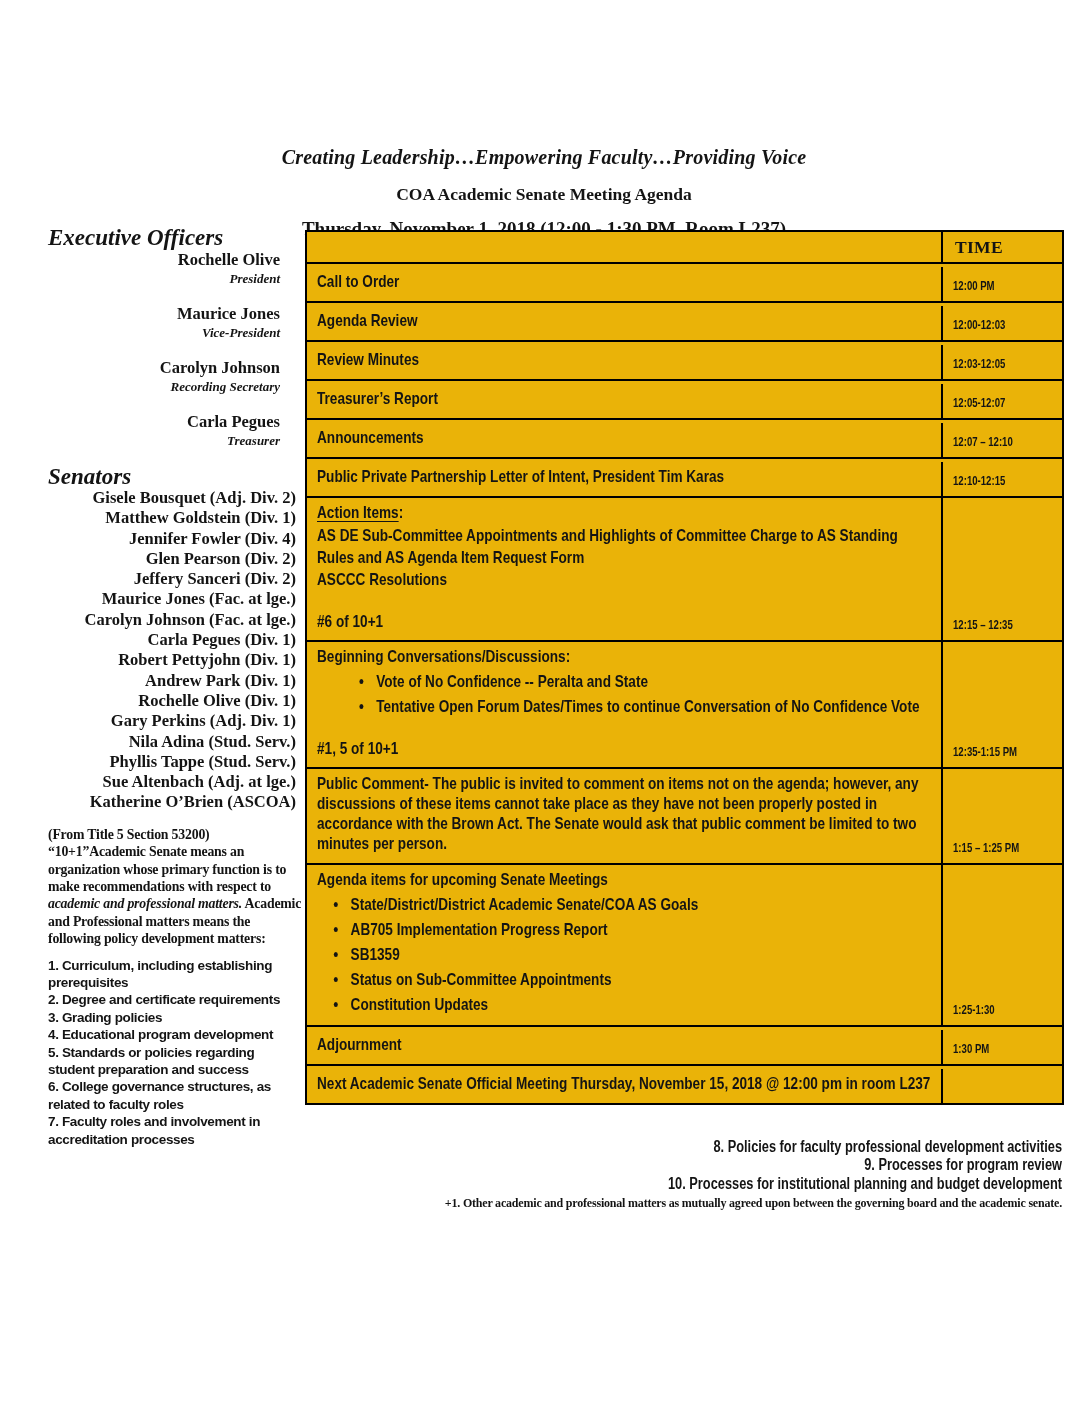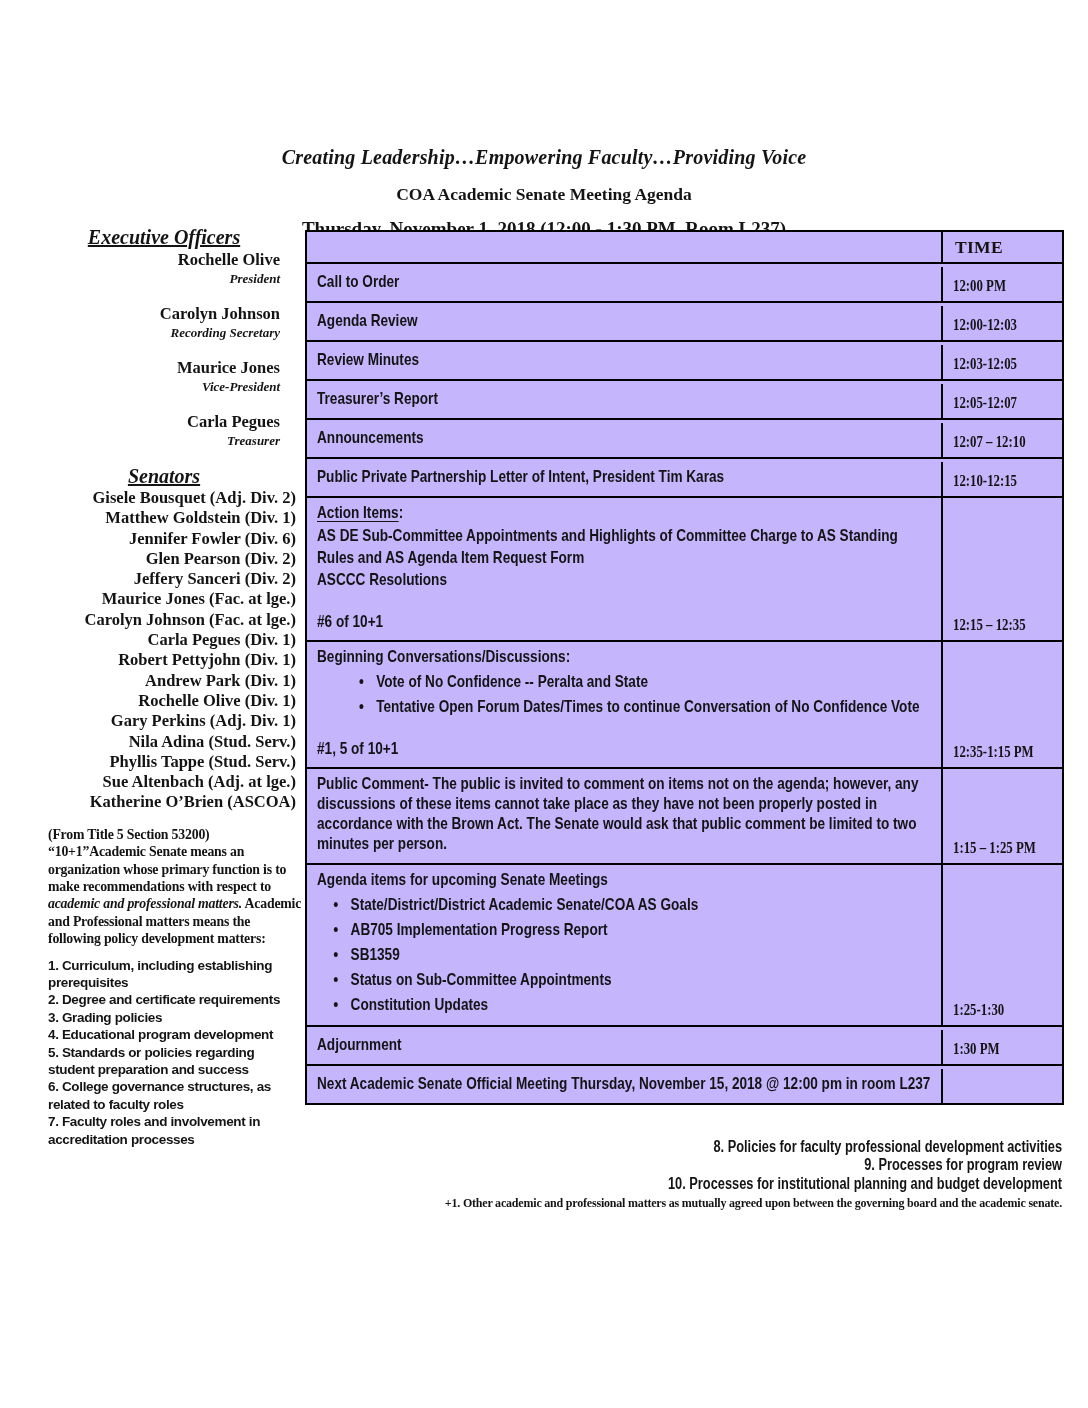--- a/index.html
+++ b/index.html
@@ -12,22 +12,22 @@
 
   
   .doc-header { position:absolute; top:146px; left:44px; width:1000px; text-align:center; }
   .tagline { font-size:20px; font-weight:700; font-style:italic; letter-spacing:.2px; }
   .doc-title { font-size:17.5px; font-weight:700; margin-top:15px; }
   .doc-datetime { font-size:19px; font-weight:700; margin-top:13px; }
 
   
   .sidebar { position:absolute; left:48px; top:227px; width:254px; }
   .sidebar-heading {
-    font-size:20px; font-weight:700; font-style:italic;
-    text-align:center; padding-right:22px; line-height:21px;text-decoration:underline;
+    font-size:23px; font-weight:700; font-style:italic;
+    text-align:left; padding-right:22px; line-height:21px;
   }
   .officers { margin-top:2px; }
   .officer { text-align:right; padding-right:22px; margin-bottom:17px; }
   .officer-name { font-size:16.5px; font-weight:700; line-height:20px; }
   .officer-role { font-size:13px; font-weight:700; font-style:italic; line-height:17px; }
   .senators { margin-top:1px; }
   .senator { font-size:16.5px; font-weight:700; text-align:right; padding-right:6px; line-height:20.3px; white-space:nowrap; }
   .note { margin-top:13px; font-size:13.8px; font-weight:700; line-height:17.4px; letter-spacing:-0.2px; }
   .note .it { font-style:italic; }
   .matters { margin-top:9px; font-family:"Liberation Sans", sans-serif; }
@@ -39,32 +39,32 @@
   .footer-matter.serif-matter {
     font-family:"Liberation Serif", serif; font-size:12px; letter-spacing:-0.2px; margin-top:1px;
   }
 
   
   .narrow { width:125%; transform:scaleX(0.8); transform-origin:left top; }
 
   
   .agenda-table {
     position:absolute; left:305px; top:230px; width:759px;
-    border:2px solid #000; background:#c4b5fd;
+    border:2px solid #000; background:#eab308;
   }
   .agenda-header-row { display:flex; min-height:30px; }
   .agenda-row { display:flex; border-top:2px solid #000; min-height:39px;align-items:flex-end; }
   .cell-content {
     flex:1 1 auto; border-right:2px solid #000; padding:5px 10px 7px;
     font-family:"Liberation Sans", sans-serif; font-weight:700; font-size:17px; line-height:20px;
     overflow:hidden;
   }
   .cell-time {
     flex:0 0 119px; width:119px; padding:5px 0 5px 10px;
-    font-family:Liberation Serif, serif; font-weight:700; font-size:16px; line-height:20px;
+    font-family:Liberation Sans, sans-serif; font-weight:700; font-size:12px; line-height:20px;
     overflow:hidden;
   }
   .time-header {
     font-family:"Liberation Serif", serif; font-size:17.5px; font-weight:700;
     padding-left:12px; letter-spacing:.3px;
   }
   .row-title { line-height:20px; margin-bottom:2px; }
   .row-line { line-height:22px; }
   .row-underlined { text-decoration:underline; text-underline-offset:3px; }
   .row-bullets { list-style:disc; margin:3px 0 2px 0; }
@@ -83,37 +83,37 @@
 </header>
 
 <aside class="sidebar">
   <div class="sidebar-heading">Executive Officers</div>
   <div class="officers">
       <div class="officer">
         <div class="officer-name">Rochelle Olive</div>
         <div class="officer-role">President</div>
       </div>
       <div class="officer">
+        <div class="officer-name">Maurice Jones</div>
+        <div class="officer-role">Vice-President</div>
+      </div>
+      <div class="officer">
         <div class="officer-name">Carolyn Johnson</div>
         <div class="officer-role">Recording Secretary</div>
-      </div>
-      <div class="officer">
-        <div class="officer-name">Maurice Jones</div>
-        <div class="officer-role">Vice-President</div>
       </div>
       <div class="officer">
         <div class="officer-name">Carla Pegues</div>
         <div class="officer-role">Treasurer</div>
       </div>
     </div>
   <div class="sidebar-heading">Senators</div>
   <div class="senators">
       <div class="senator">Gisele Bousquet (Adj. Div. 2)</div>
       <div class="senator">Matthew Goldstein (Div. 1)</div>
-      <div class="senator">Jennifer Fowler (Div. 6)</div>
+      <div class="senator">Jennifer Fowler (Div. 4)</div>
       <div class="senator">Glen Pearson (Div. 2)</div>
       <div class="senator">Jeffery Sanceri (Div. 2)</div>
       <div class="senator">Maurice Jones (Fac. at lge.)</div>
       <div class="senator">Carolyn Johnson (Fac. at lge.)</div>
       <div class="senator">Carla Pegues (Div. 1)</div>
       <div class="senator">Robert Pettyjohn (Div. 1)</div>
       <div class="senator">Andrew Park (Div. 1)</div>
       <div class="senator">Rochelle Olive (Div. 1)</div>
       <div class="senator">Gary Perkins (Adj. Div. 1)</div>
       <div class="senator">Nila Adina (Stud. Serv.)</div>

